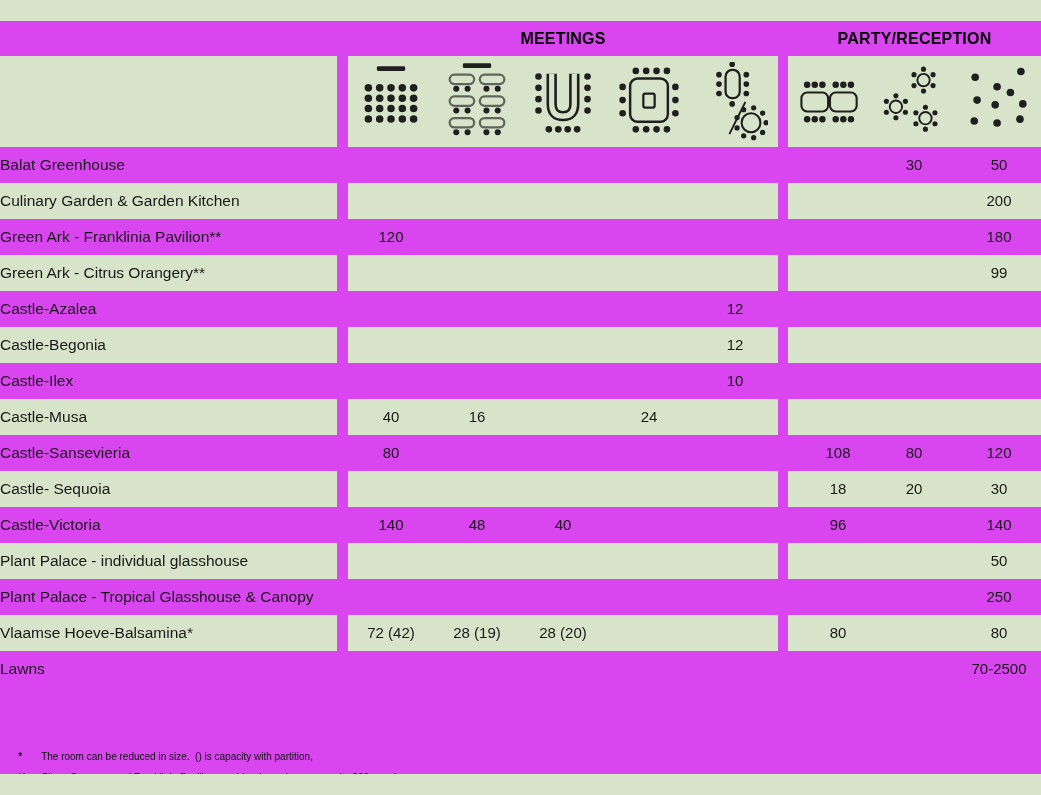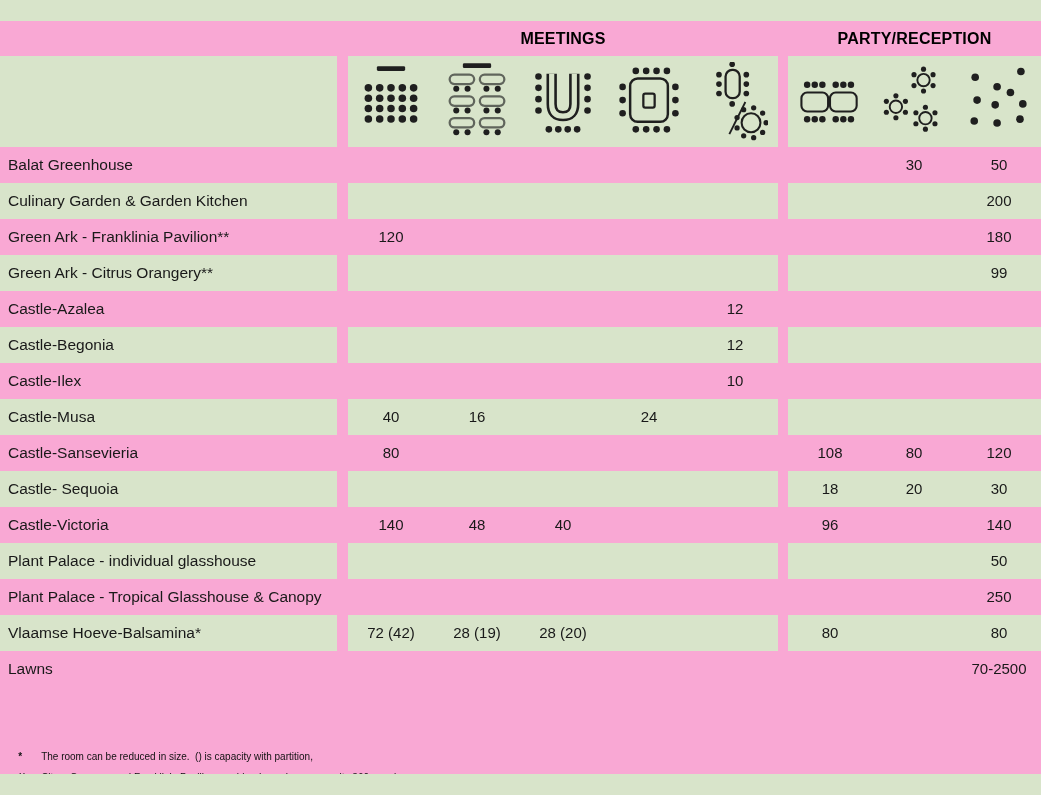--- a/index.html
+++ b/index.html
@@ -3,21 +3,21 @@
 <meta charset="utf-8">
 <style>
   :root{
     --green:#d8e4ca;
     --ink:#191919;
     --icon:#1f1f1f;
     --table-gray:#60655c;
   }
   html,body{margin:0;padding:0;background:#fff;}
   .page{
-    position:relative;width:1041px;height:795px;background:#f9a8d4;overflow:hidden;
+    position:relative;width:1041px;height:795px;background:#d946ef;overflow:hidden;
     font-family:"Liberation Sans",sans-serif;color:var(--ink);
   }
   .band{position:absolute;left:0;width:1041px;background:var(--green);}
   .band.top{top:0;height:21px;}
   .band.bottom{top:774px;height:21px;}
 
   .group-header{
     position:absolute;top:22px;height:33px;line-height:33px;
     text-align:center;font-weight:bold;font-size:16px;color:#000;
     letter-spacing:.2px;
@@ -31,33 +31,33 @@
   .iconblock.partycol{left:788px;width:253px;}
   .iconcell{flex:1 1 0;display:flex;align-items:center;justify-content:center;}
   .iconcell svg{display:block;}
 
   #rows{position:absolute;left:0;top:147px;width:1041px;}
   .row{position:relative;height:36px;}
   .row:nth-child(even) .cellbg{background:var(--green);}
   .cellbg{position:absolute;top:0;height:36px;}
   .cell-name{
     left:0;width:337px;display:flex;align-items:center;
-    padding-left:8px;box-sizing:border-box;
+    box-sizing:border-box;
     font-size:15.5px;white-space:nowrap;
   }
   .cell-meet{left:348px;width:430px;}
   .cell-party{left:788px;width:253px;}
   .num{
     position:absolute;top:0;height:36px;line-height:36px;
     text-align:center;font-size:15px;white-space:nowrap;
   }
   .cell-meet .num{width:86px;}
   .m0{left:0;} .m1{left:86px;} .m2{left:172px;} .m3{left:258px;} .m4{left:344px;}
   .cell-party .num{width:84px;}
-  .p0{left:0;text-align:center;} .p1{left:84px;} .p2{left:169px;}
+  .p0{left:8px;text-align:center;} .p1{left:84px;} .p2{left:169px;}
 
   .footnote{
     position:absolute;left:7px;width:1000px;height:18px;line-height:18px;
     font-size:10px;color:#111;white-space:pre-wrap;
   }
   .footnote .marker{display:inline-block;width:23px;font-weight:bold;}
   .fn0{top:730px;}
   .fn1{top:751px;}
 </style>
 </head>

